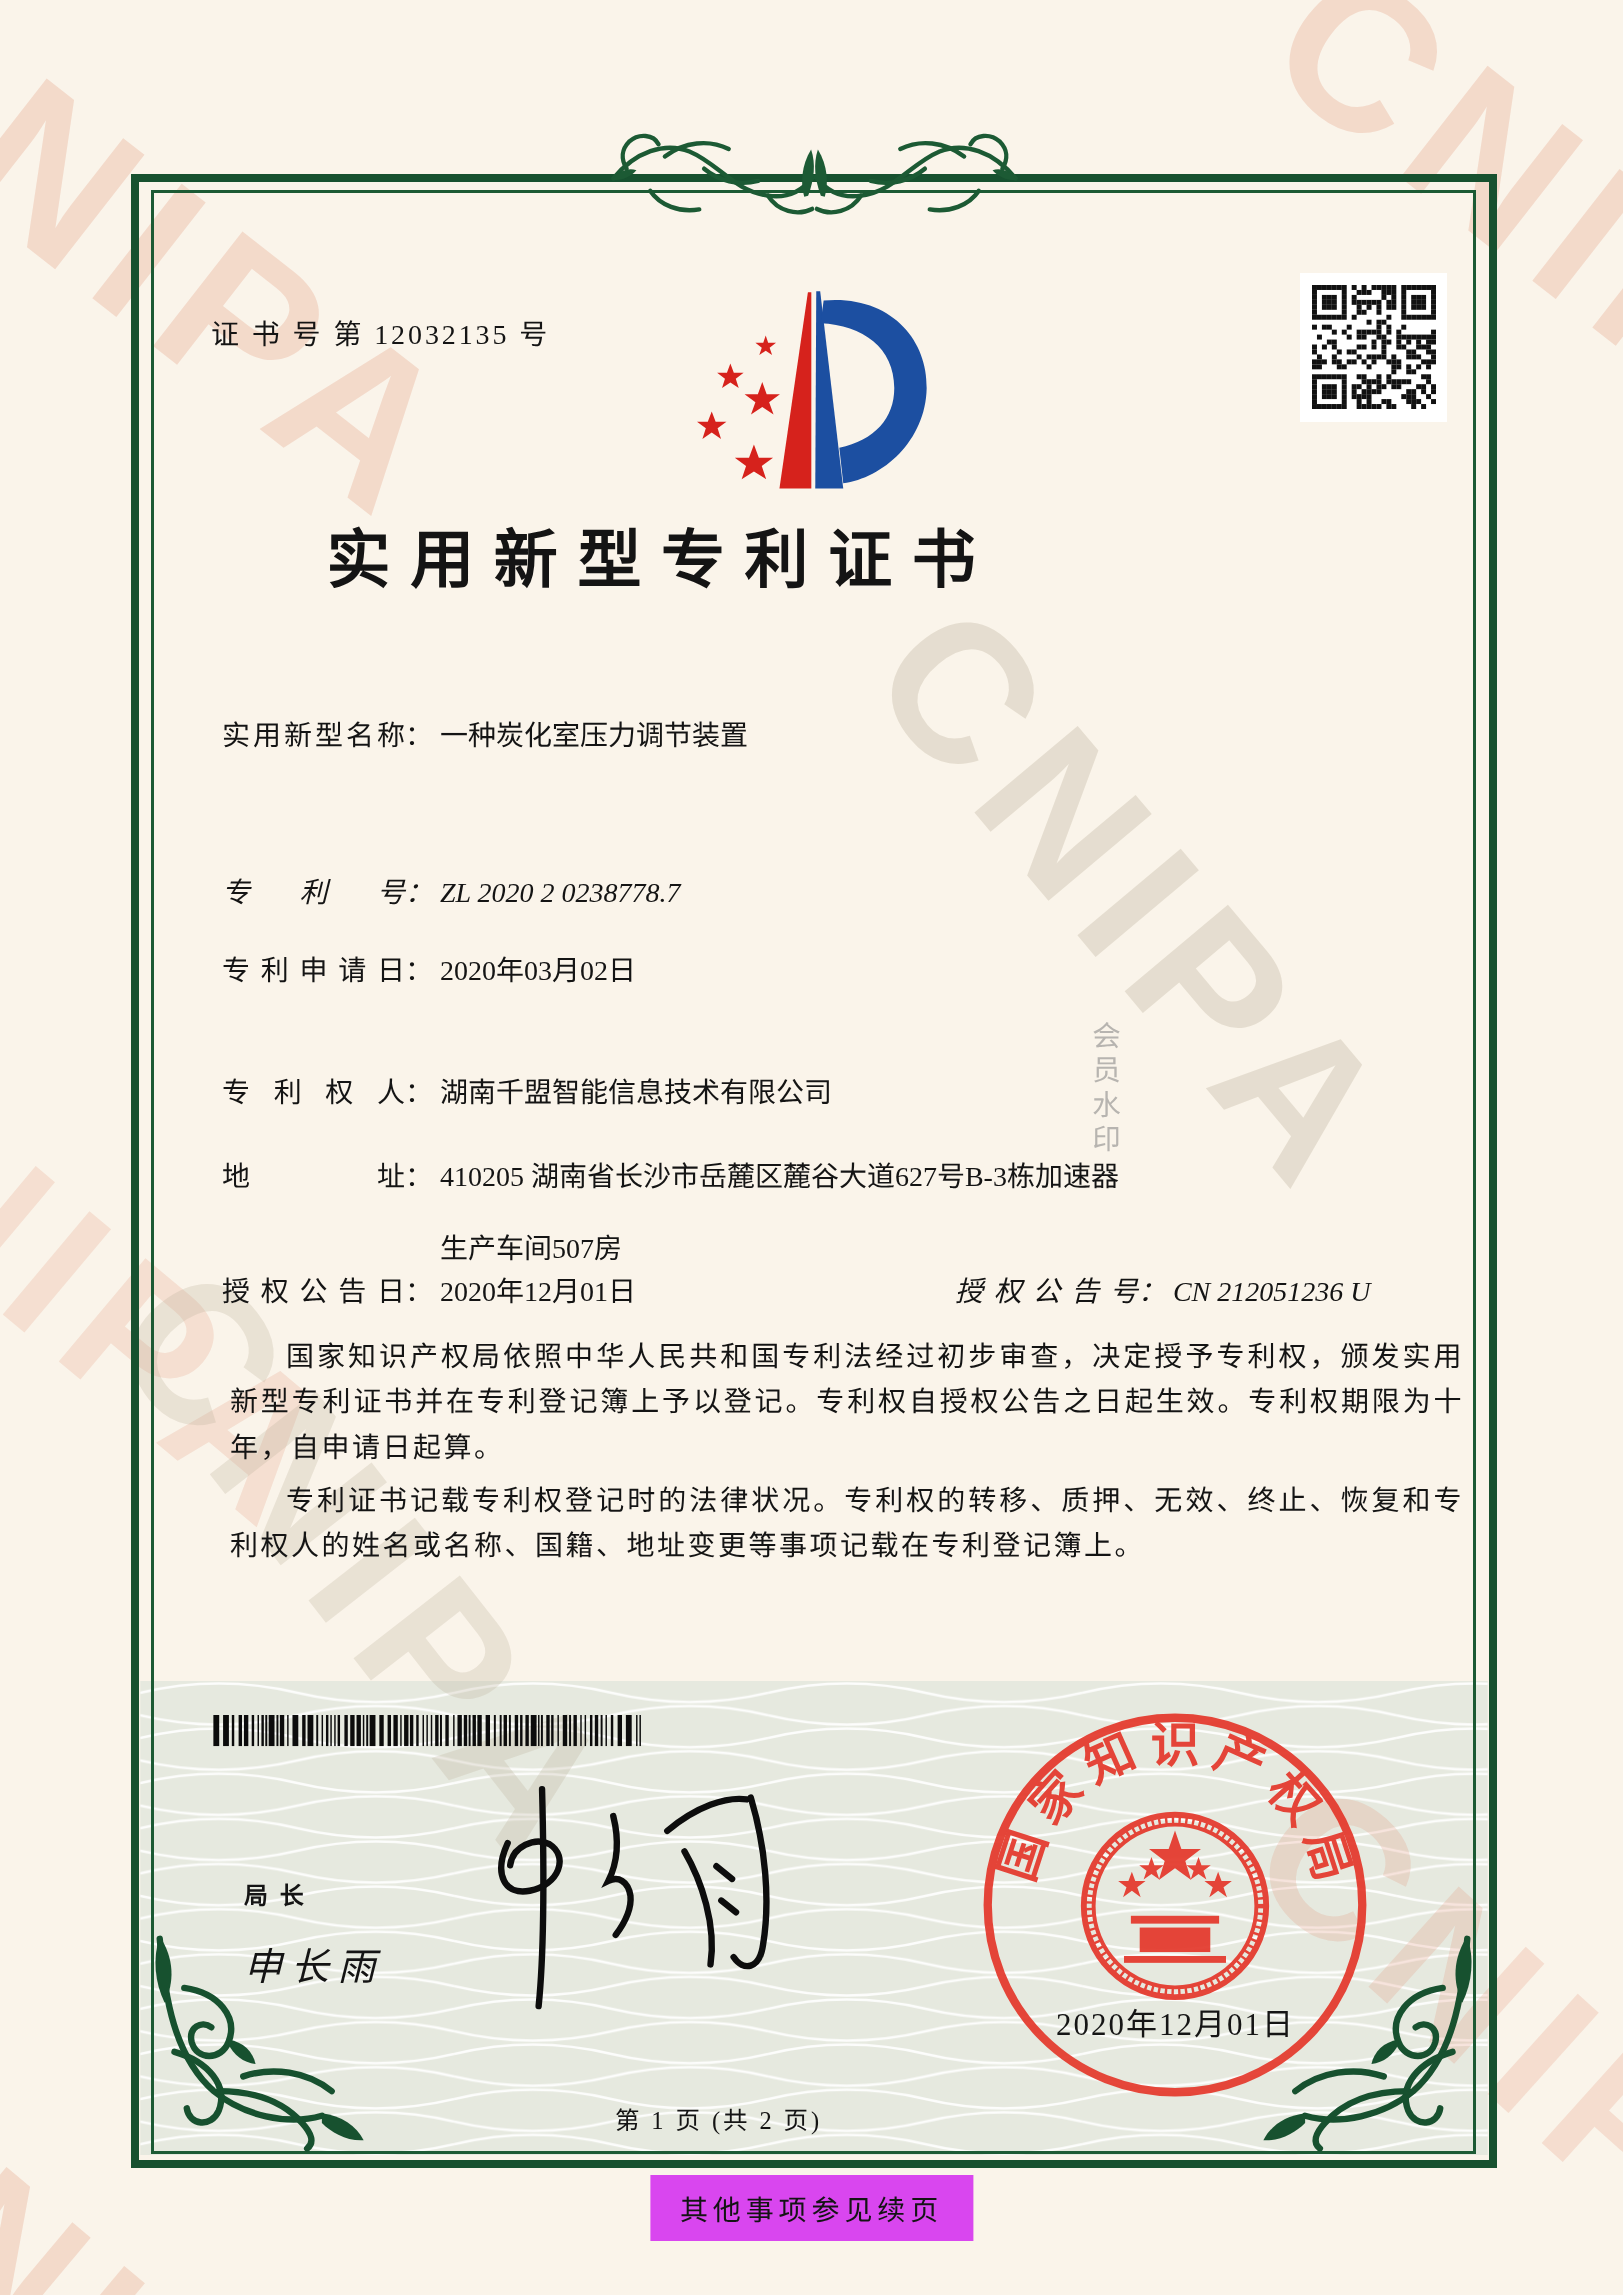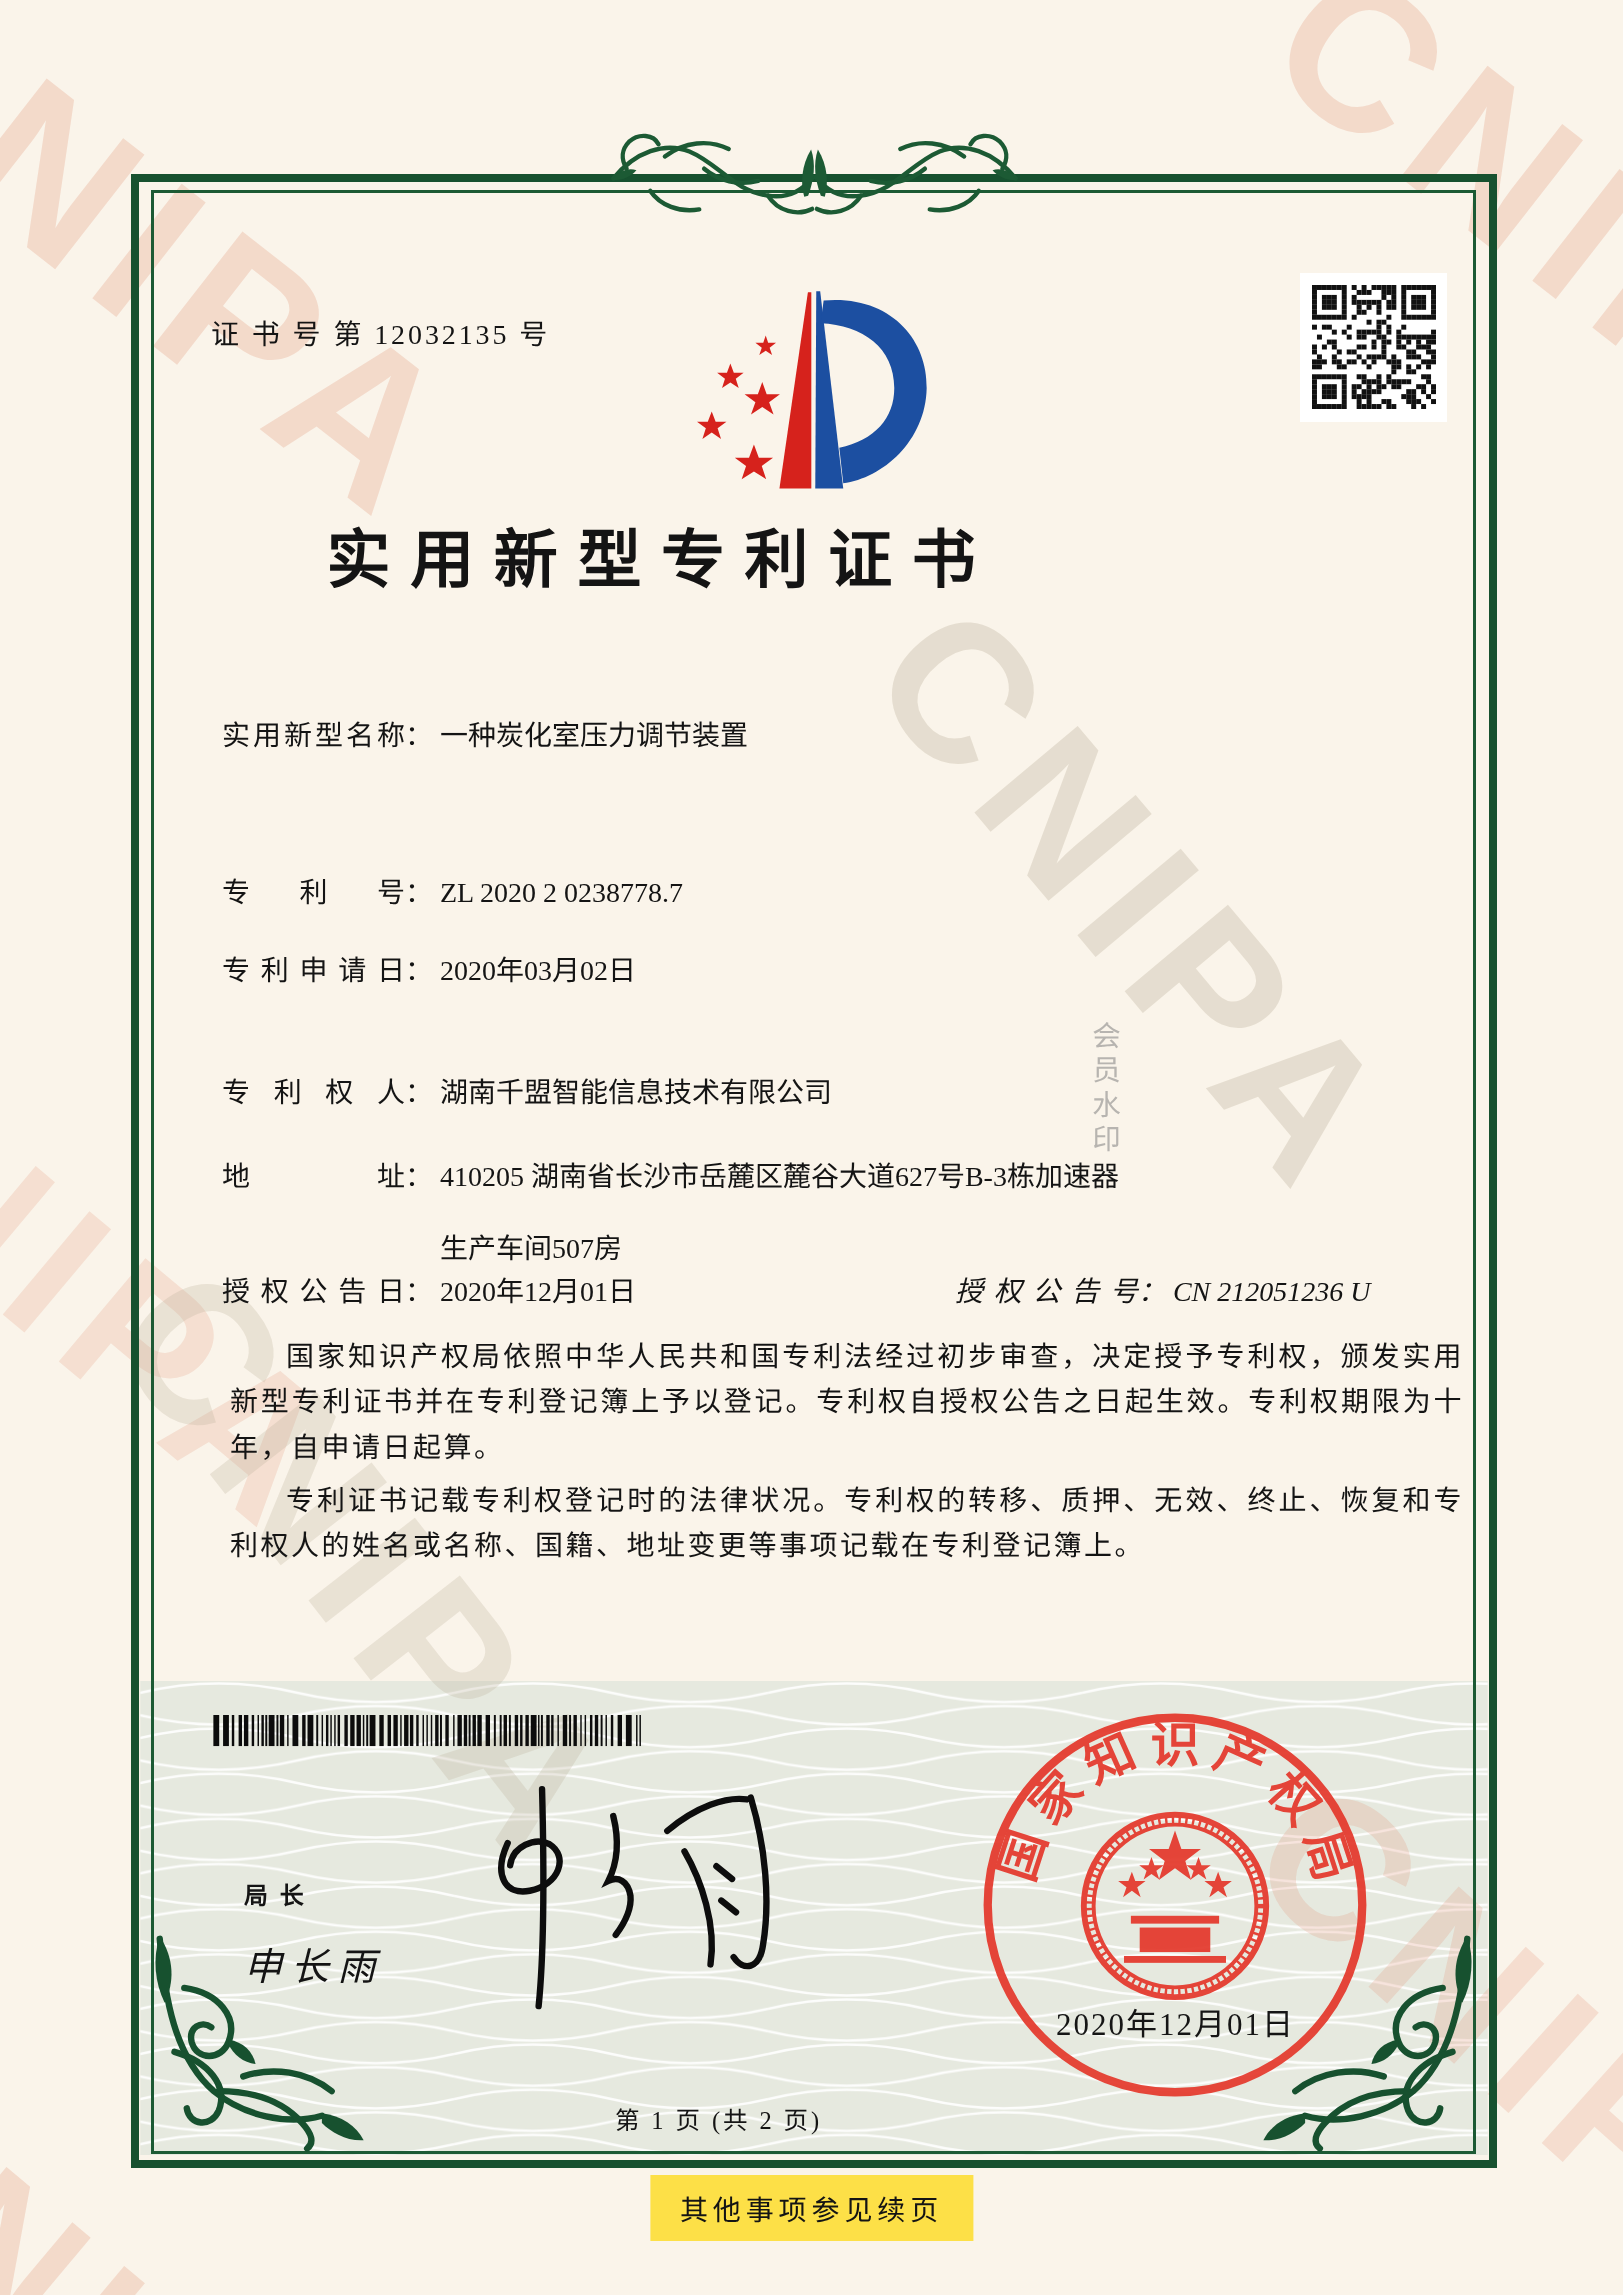--- a/index.html
+++ b/index.html
@@ -38,21 +38,21 @@
       font-size:64px;font-weight:700;letter-spacing:19.6px;z-index:5;}
   .logo{position:absolute;left:697px;top:270px;z-index:5;}
   .qr{position:absolute;left:1300px;top:273px;width:147px;height:149px;background:#fff;z-index:5;}
   .qr svg{display:block;margin:11.8px auto 0 auto;}
 
   
   .frow{position:absolute;left:222px;width:1256px;font-size:28px;z-index:5;white-space:nowrap;}
   .flabel{display:inline-block;width:183px;text-align:justify;text-align-last:justify;vertical-align:top;}
   .fvalue{margin-left:6.9px;}
   .fvalue2{margin-left:218px;margin-top:32px;}
-  .r0{top:713px;} .r1{top:791px;} .r2{top:870px;} .r3{top:948px;}
+  .r0{top:713px;} .r1{top:791px;} .r2{top:870px;font-style:italic;} .r3{top:948px;}
   .r4{top:1070px;} .r5{top:1154px;white-space:normal;} .r6{top:1269px;}
   .grant2{position:absolute;left:733px;top:0;font-style:italic;}
 
   
   .body-text{position:absolute;left:222px;top:1326px;width:1250px;z-index:5;}
   .body-text p{margin:8px;font-size:28px;line-height:1.62;letter-spacing:2.5px;
       text-align:justify;text-indent:2em;}
 
   
   .officer-role{position:absolute;left:244px;top:1876px;font-size:24px;letter-spacing:11.8px;
@@ -64,21 +64,21 @@
 
   
   .seal{position:absolute;left:974px;top:1704px;z-index:6;}
   .seal-date{position:absolute;left:999px;top:1999px;width:353px;text-align:center;
       font-size:31px;letter-spacing:2px;color:#151515;z-index:7;}
 
   
   .page-info{position:absolute;left:0;top:2101px;width:1437px;text-align:center;font-size:24.5px;
       letter-spacing:2.9px;z-index:5;}
   .continuation{position:absolute;left:50%;top:2175px;transform:translateX(-50%);
-      background:#fde047;padding:12.8px 30px;font-size:28px;letter-spacing:4.9px;z-index:5;}
+      background:#d946ef;padding:12.8px 30px;font-size:28px;letter-spacing:4.9px;z-index:5;}
 </style>
 </head>
 <body>
 
 <div id="paper">
 
   <div class="wm wm-pink wm1">CNIPA</div>
   <div class="wm wm-pink wm2">CNIPA</div>
   <div class="wm wm-gray wm3">CNIPA</div>
   <div class="wm wm-pink wm4">CNIPA</div>

